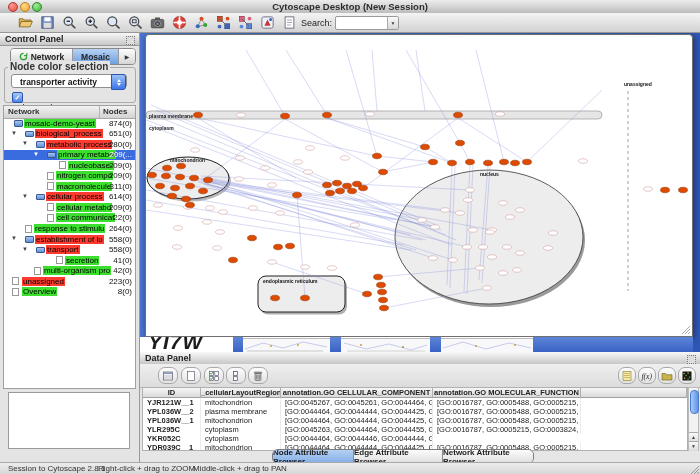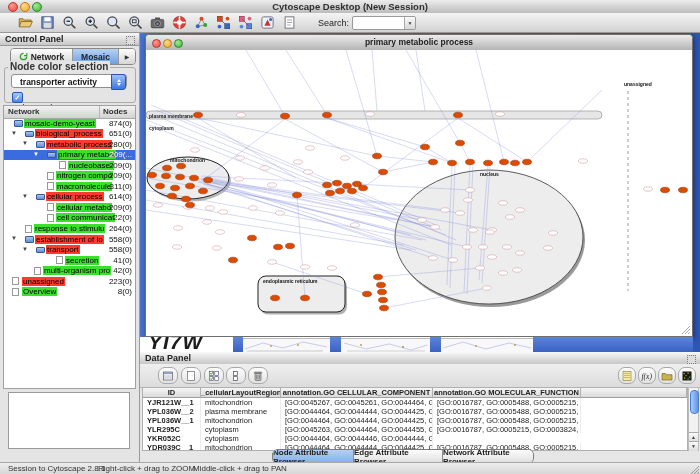--- a/index.html
+++ b/index.html
@@ -9,21 +9,21 @@
   #titlebar{left:0;top:0;width:700px;height:13px;
     background:linear-gradient(#ededed,#bcbcbc);border-bottom:1px solid #8f8f8f;}
   .light{width:8px;height:8px;border-radius:50%;top:2px;}
   #light-close{left:8px;background:radial-gradient(circle at 35% 30%,#ff9a94,#e8463c);border:.5px solid #b03a30;}
   #light-min{left:20px;background:radial-gradient(circle at 35% 30%,#ffd98e,#f5a623);border:.5px solid #b87f1a;}
   #light-zoom{left:32px;background:radial-gradient(circle at 35% 30%,#a8e89a,#35b534);border:.5px solid #2a8a28;}
   #win-title{left:0;top:1px;width:700px;text-align:center;font-size:9.5px;font-weight:bold;color:#2e2e2e;}
   
   #toolbar{left:0;top:13px;width:700px;height:20px;
     background:linear-gradient(#f4f4f4,#d2d2d2);border-bottom:1px solid #979797;
-    display:flex;align-items:center;gap:17px;padding-left:18px;box-sizing:border-box;}
+    display:flex;align-items:center;gap:0;padding-left:18px;box-sizing:border-box;}
   .tbtn{width:15px;height:15px;display:inline-flex;align-items:center;justify-content:center;}
   #search-wrap{display:flex;align-items:center;gap:3px;margin-left:4px;}
   #search-label{font-size:9px;color:#222;}
   #search-combo{width:62px;height:12px;background:#fff;border:1px solid #9a9a9a;border-radius:2px;position:relative;}
   #search-drop{position:absolute;right:0;top:0;width:10px;height:12px;background:linear-gradient(#fafafa,#d8d8d8);
     border-left:1px solid #aaa;font-size:5px;color:#444;display:flex;align-items:center;justify-content:center;}
   
   #control-panel{left:0;top:33px;width:140px;height:429px;background:#e4e4e4;border-right:1px solid #9a9a9a;box-sizing:border-box;}
   .panel-header{left:0;top:0;width:100%;height:13px;background:linear-gradient(#f8f8f8,#c7c7c7);
     border-bottom:1px solid #999;font-size:9px;font-weight:bold;color:#222;line-height:13px;padding-left:5px;box-sizing:border-box;}
@@ -364,26 +364,20 @@
           <span class="tr-label chip-green" style="left:18px">Overview</span>
           <span class="tr-count">8(0)</span>
         </div>
       </div>
   </div>
   <div class="abs" id="overview-box"></div>
 </div>
 
 <div class="abs" id="mdi">
   <div class="abs" id="frame">
-    <div class="abs" id="frame-titlebar">
-      <div class="abs flight" id="fl-close"></div>
-      <div class="abs flight" id="fl-min"></div>
-      <div class="abs flight" id="fl-zoom"></div>
-      <div class="abs" id="frame-title">primary metabolic process</div>
-    </div>
     <div class="abs" id="canvas"><svg width="546" height="286" viewBox="0 0 546 286">
           <rect x="0" y="61" width="456" height="8" rx="4" fill="#e6e6e6" stroke="#999" stroke-width=".7"></rect>
           <ellipse cx="44" cy="130.5" rx="41" ry="21" fill="#b8b8b8"></ellipse>
           <ellipse cx="42" cy="128" rx="41" ry="21" fill="#ededed" stroke="#222" stroke-width="1"></ellipse>
           <ellipse cx="345" cy="190" rx="94" ry="67" fill="#9a9a9a"></ellipse>
           <ellipse cx="343" cy="187" rx="94" ry="67" fill="#ededed" stroke="#333" stroke-width=".8"></ellipse>
           <rect x="114" y="228.5" width="87" height="36" rx="8" fill="#b0b0b0"></rect>
           <rect x="112" y="226" width="87" height="36" rx="8" fill="#ededed" stroke="#222" stroke-width="1"></rect>
           <line x1="482" y1="41" x2="482" y2="241" stroke="#888" stroke-width=".8" stroke-dasharray="3,3"></line>
           <text x="3" y="67.5" font-size="5" font-weight="bold" fill="#111">plasma membrane</text>

